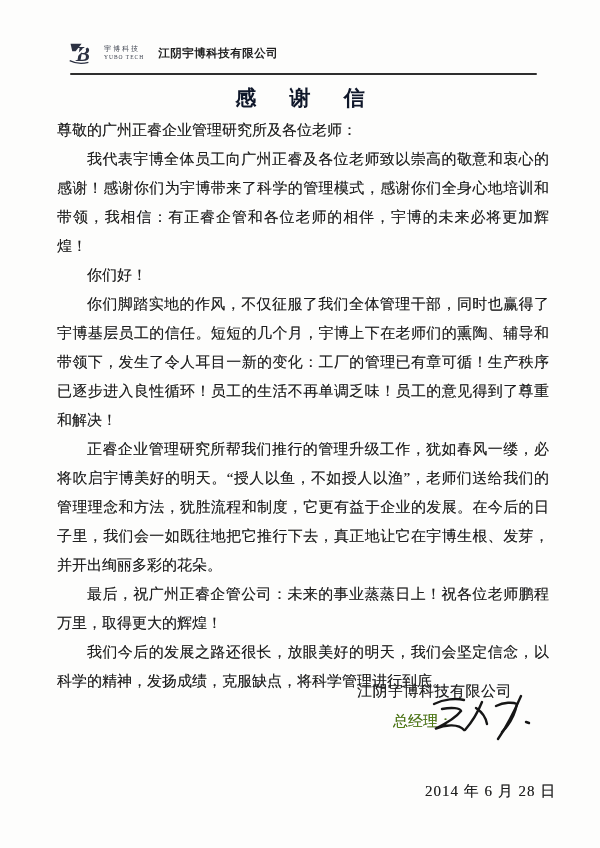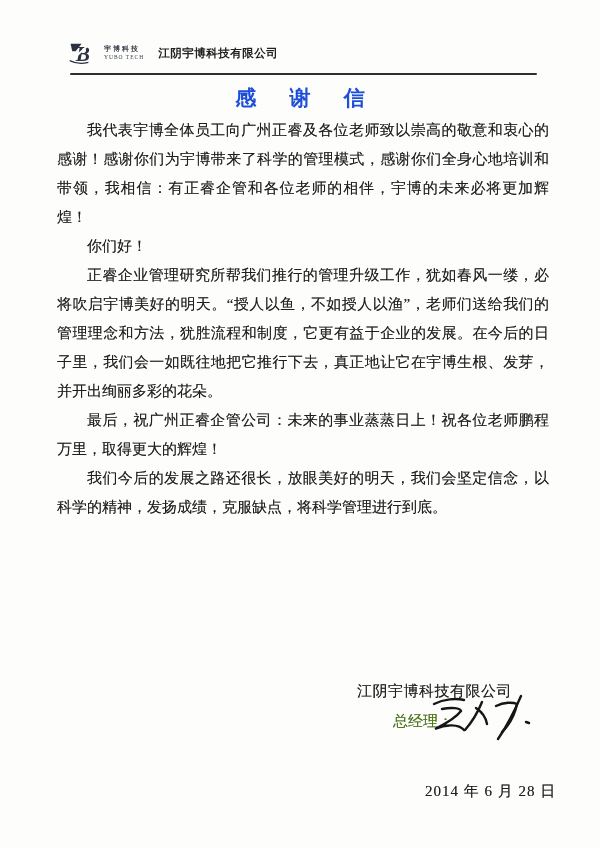--- a/index.html
+++ b/index.html
@@ -11,34 +11,34 @@
     font-family:"Liberation Serif","DejaVu Serif",serif;
     color:#1d1d1d;
     overflow:hidden;
   }
 
   
   .letterhead{position:absolute;left:68px;top:38px;height:30px;display:flex;align-items:center;}
   .logo{display:flex;align-items:center;}
   .logo-mark{width:34px;height:26px;display:block;}
   .logo-text{display:flex;flex-direction:column;justify-content:center;margin-left:2px;line-height:1.1;}
-  .logo-text .cn{font-size:7px;letter-spacing:2px;color:#3a3f4c;font-weight:bold;white-space:nowrap;}
+  .logo-text .cn{font-size:7px;letter-spacing:2px;color:#3a3f4c;font-weight:normal;white-space:nowrap;}
   .logo-text .en{font-size:5.5px;letter-spacing:1px;color:#3a3f4c;white-space:nowrap;}
   .header-company{
     margin-left:14px;
     font-size:11.5px;font-weight:bold;color:#222;
     letter-spacing:0.5px;white-space:nowrap;
   }
   .rule{position:absolute;left:70px;top:73px;width:467px;height:2px;background:#2e2e2e;border-radius:1px;}
 
   
   .title{
     position:absolute;left:0;right:0;top:84px;margin:0;
     text-align:center;
-    font-size:21px;font-weight:bold;color:#1d4ed8;
+    font-size:21px;font-weight:bold;color:#0f172a;
     letter-spacing:14px;text-indent:14px;
   }
 
   
   .body-text{
     position:absolute;left:57px;top:116px;width:492px;
     font-size:15px;line-height:29px;
     text-align:justify;
     color:#1f1f1f;
     text-shadow:0 0 0.4px rgba(30,30,30,0.55);
@@ -71,22 +71,24 @@
       </div>
     </div>
     <div class="header-company">江阴宇博科技有限公司</div>
   </div>
 
   <div class="rule"></div>
 
   <h1 class="title">感 谢 信</h1>
 
   <div class="body-text">
+    <p class="salutation">尊敬的广州正睿企业管理研究所及各位老师：</p>
     <p class="indent">我代表宇博全体员工向广州正睿及各位老师致以崇高的敬意和衷心的感谢！感谢你们为宇博带来了科学的管理模式，感谢你们全身心地培训和带领，我相信：有正睿企管和各位老师的相伴，宇博的未来必将更加辉煌！</p>
     <p class="indent">你们好！</p>
+    <p class="indent">你们脚踏实地的作风，不仅征服了我们全体管理干部，同时也赢得了宇博基层员工的信任。短短的几个月，宇博上下在老师们的熏陶、辅导和带领下，发生了令人耳目一新的变化：工厂的管理已有章可循！生产秩序已逐步进入良性循环！员工的生活不再单调乏味！员工的意见得到了尊重和解决！</p>
     <p class="indent">正睿企业管理研究所帮我们推行的管理升级工作，犹如春风一缕，必将吹启宇博美好的明天。“授人以鱼，不如授人以渔”，老师们送给我们的管理理念和方法，犹胜流程和制度，它更有益于企业的发展。在今后的日子里，我们会一如既往地把它推行下去，真正地让它在宇博生根、发芽，并开出绚丽多彩的花朵。</p>
     <p class="indent">最后，祝广州正睿企管公司：未来的事业蒸蒸日上！祝各位老师鹏程万里，取得更大的辉煌！</p>
     <p class="indent">我们今后的发展之路还很长，放眼美好的明天，我们会坚定信念，以科学的精神，发扬成绩，克服缺点，将科学管理进行到底。</p>
   </div>
 
   <div class="sig-company">江阴宇博科技有限公司</div>
   <div class="sig-role">总经理：</div>
   <svg class="sig-script" viewBox="0 0 102 52" aria-label="夏冬海">
     <g fill="none" stroke="#161616" stroke-width="2.4" stroke-linecap="round">
       <path d="M4,12 C14,7 26,6 34,8"></path>

